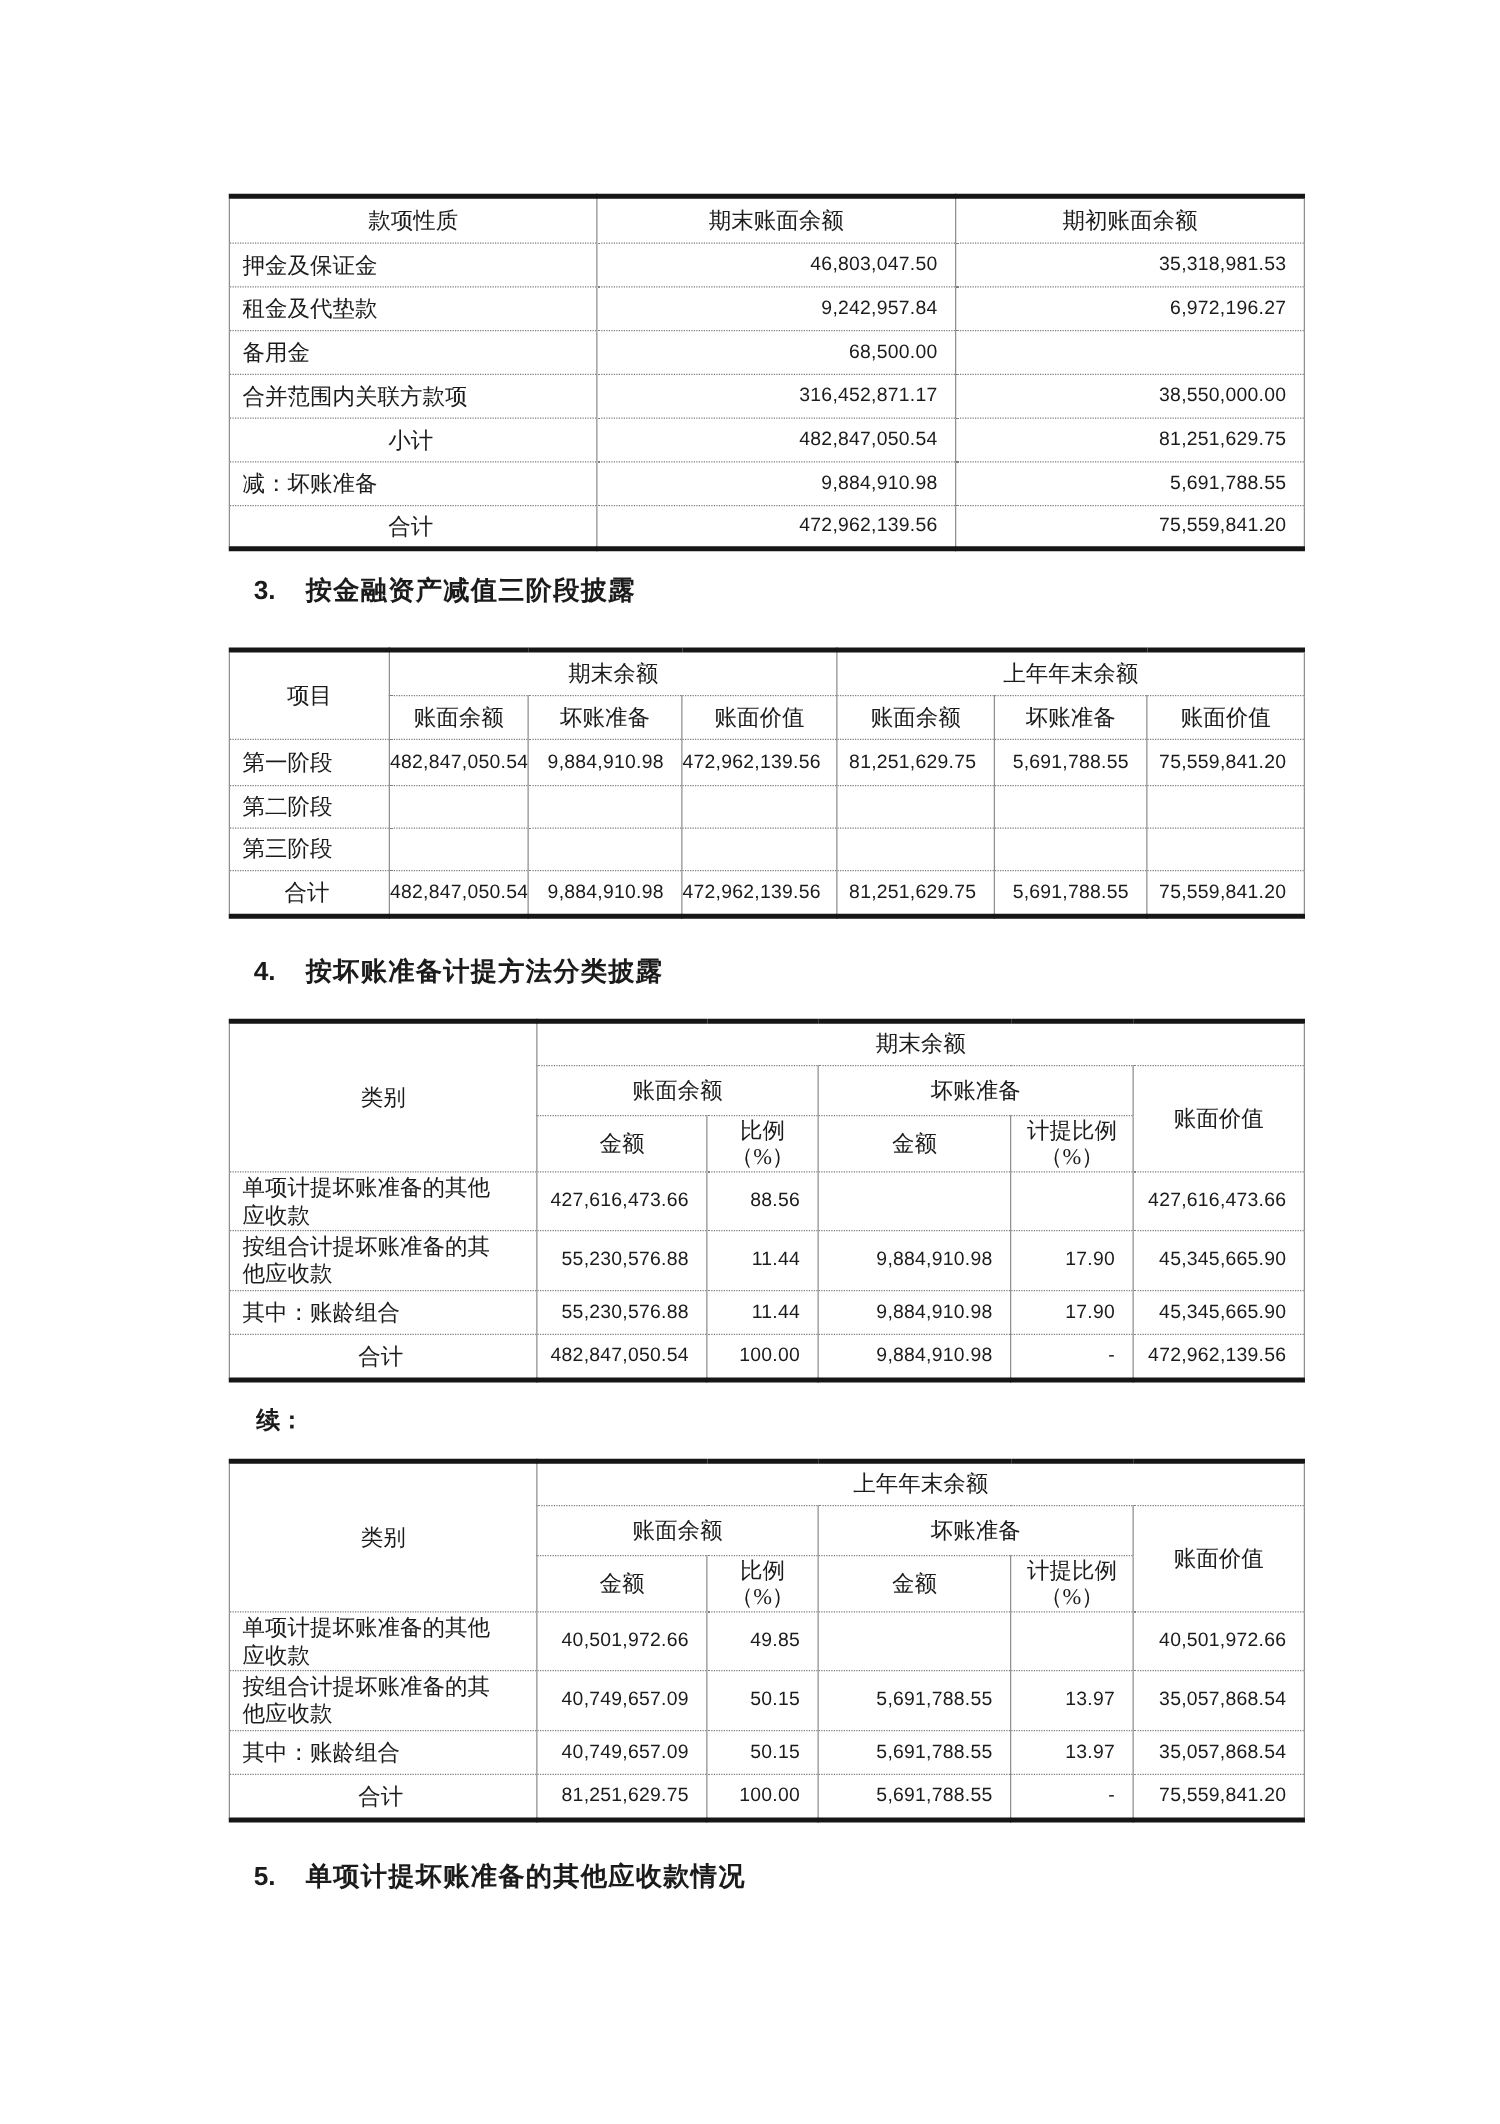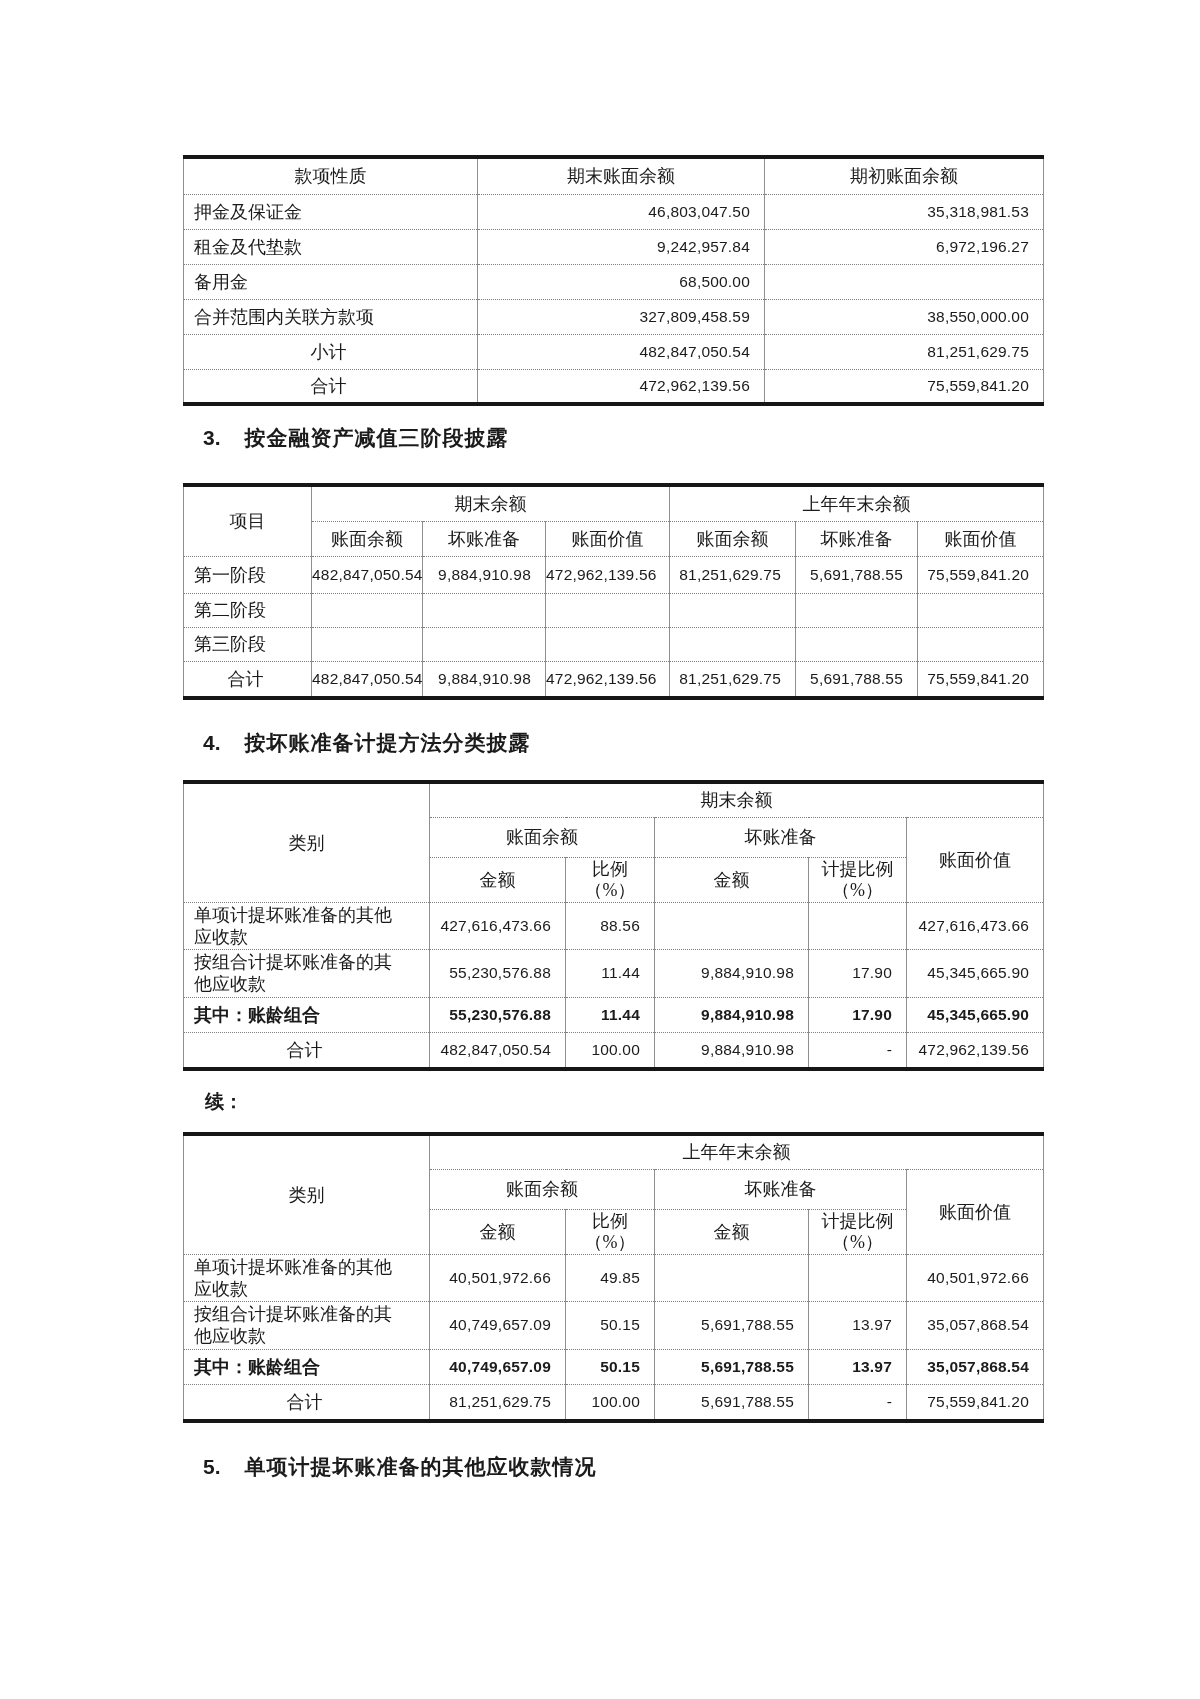--- a/index.html
+++ b/index.html
@@ -58,21 +58,21 @@
   .t2 tr.hA { height: 36px; }
   .t2 tr.hB { height: 35px; }
   .t2 tr.r1 { height: 37px; }
   .t2 tr.r2, .t2 tr.r3 { height: 34px; }
   .t2 tr.r4 { height: 37px; }
   .tm tr.hA { height: 35px; }
   .tm tr.hB { height: 40px; }
   .tm tr.hC { height: 45px; }
   .tm tr.r1 { height: 47px; }
   .tm tr.r2 { height: 48px; }
-  .tm tr.r3 { height: 35px; font-weight: bold; }
+  .tm tr.r3 { height: 35px; }
   .tm tr.r4 { height: 37px; }
 
   .heading {
     font-family: "Liberation Sans", "DejaVu Sans", sans-serif;
     font-weight: 700;
     font-size: 21px;
     line-height: 28px;
     letter-spacing: 1px;
     margin-left: 20px;
   }
@@ -118,27 +118,32 @@
         <td class="num">9,242,957.84</td>
         <td class="num">6,972,196.27</td>
       </tr>
       <tr>
         <td class="label">备用金</td>
         <td class="num">68,500.00</td>
         <td class="num"></td>
       </tr>
       <tr>
         <td class="label">合并范围内关联方款项</td>
-        <td class="num">327,809,458.59</td>
+        <td class="num">316,452,871.17</td>
         <td class="num">38,550,000.00</td>
       </tr>
       <tr>
         <td class="label center">小计</td>
         <td class="num">482,847,050.54</td>
         <td class="num">81,251,629.75</td>
+      </tr>
+      <tr>
+        <td class="label">减：坏账准备</td>
+        <td class="num">9,884,910.98</td>
+        <td class="num">5,691,788.55</td>
       </tr>
       <tr>
         <td class="label center">合计</td>
         <td class="num">472,962,139.56</td>
         <td class="num">75,559,841.20</td>
       </tr>
     </tbody>
   </table>
 
   <div class="heading h3">

